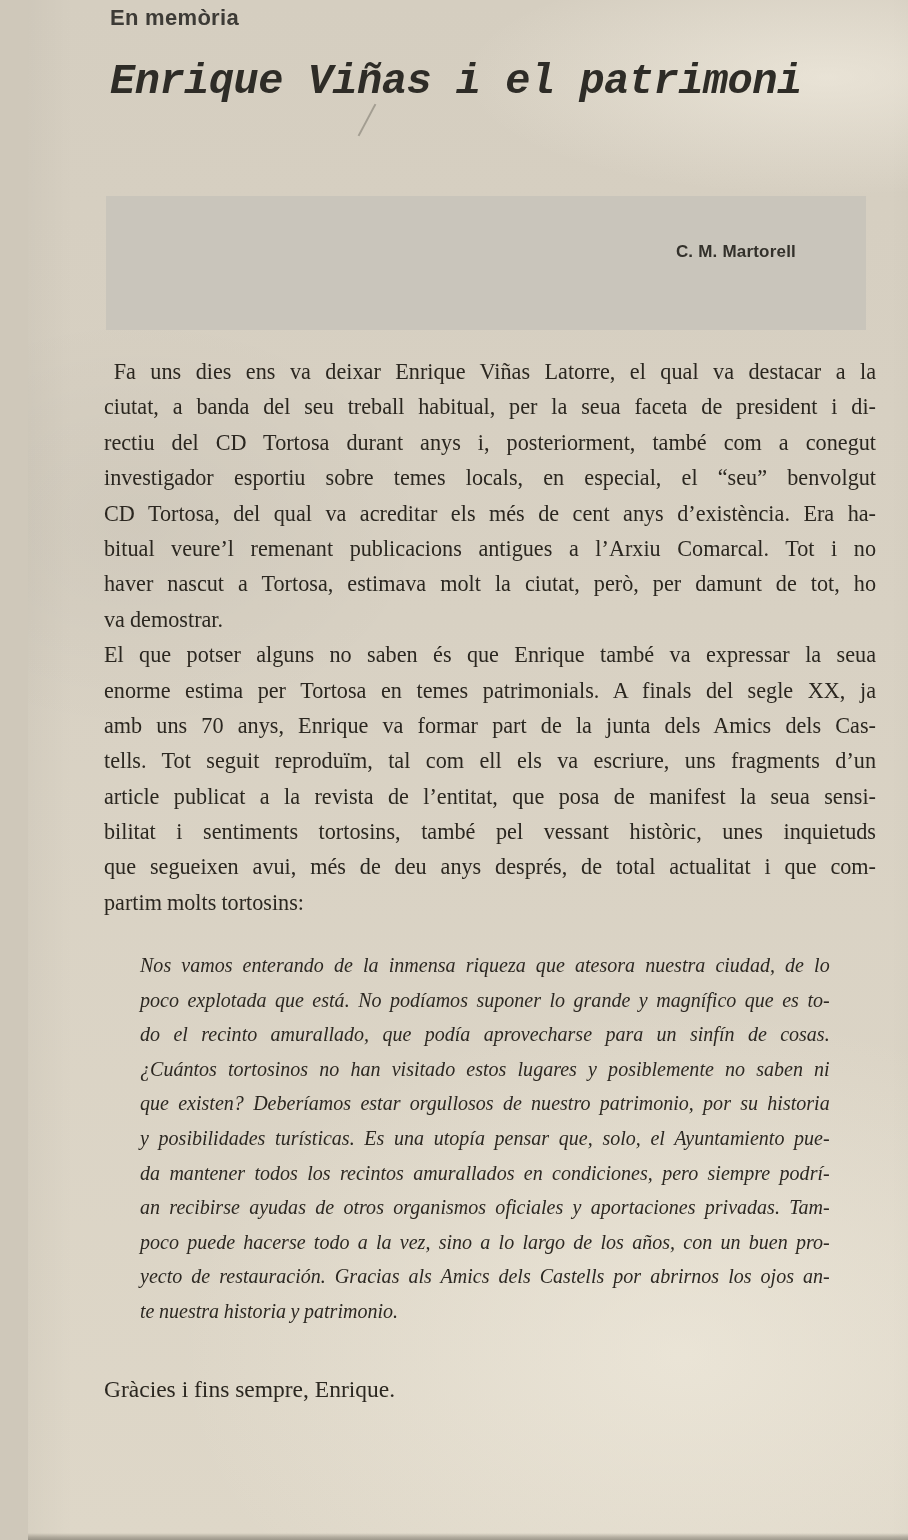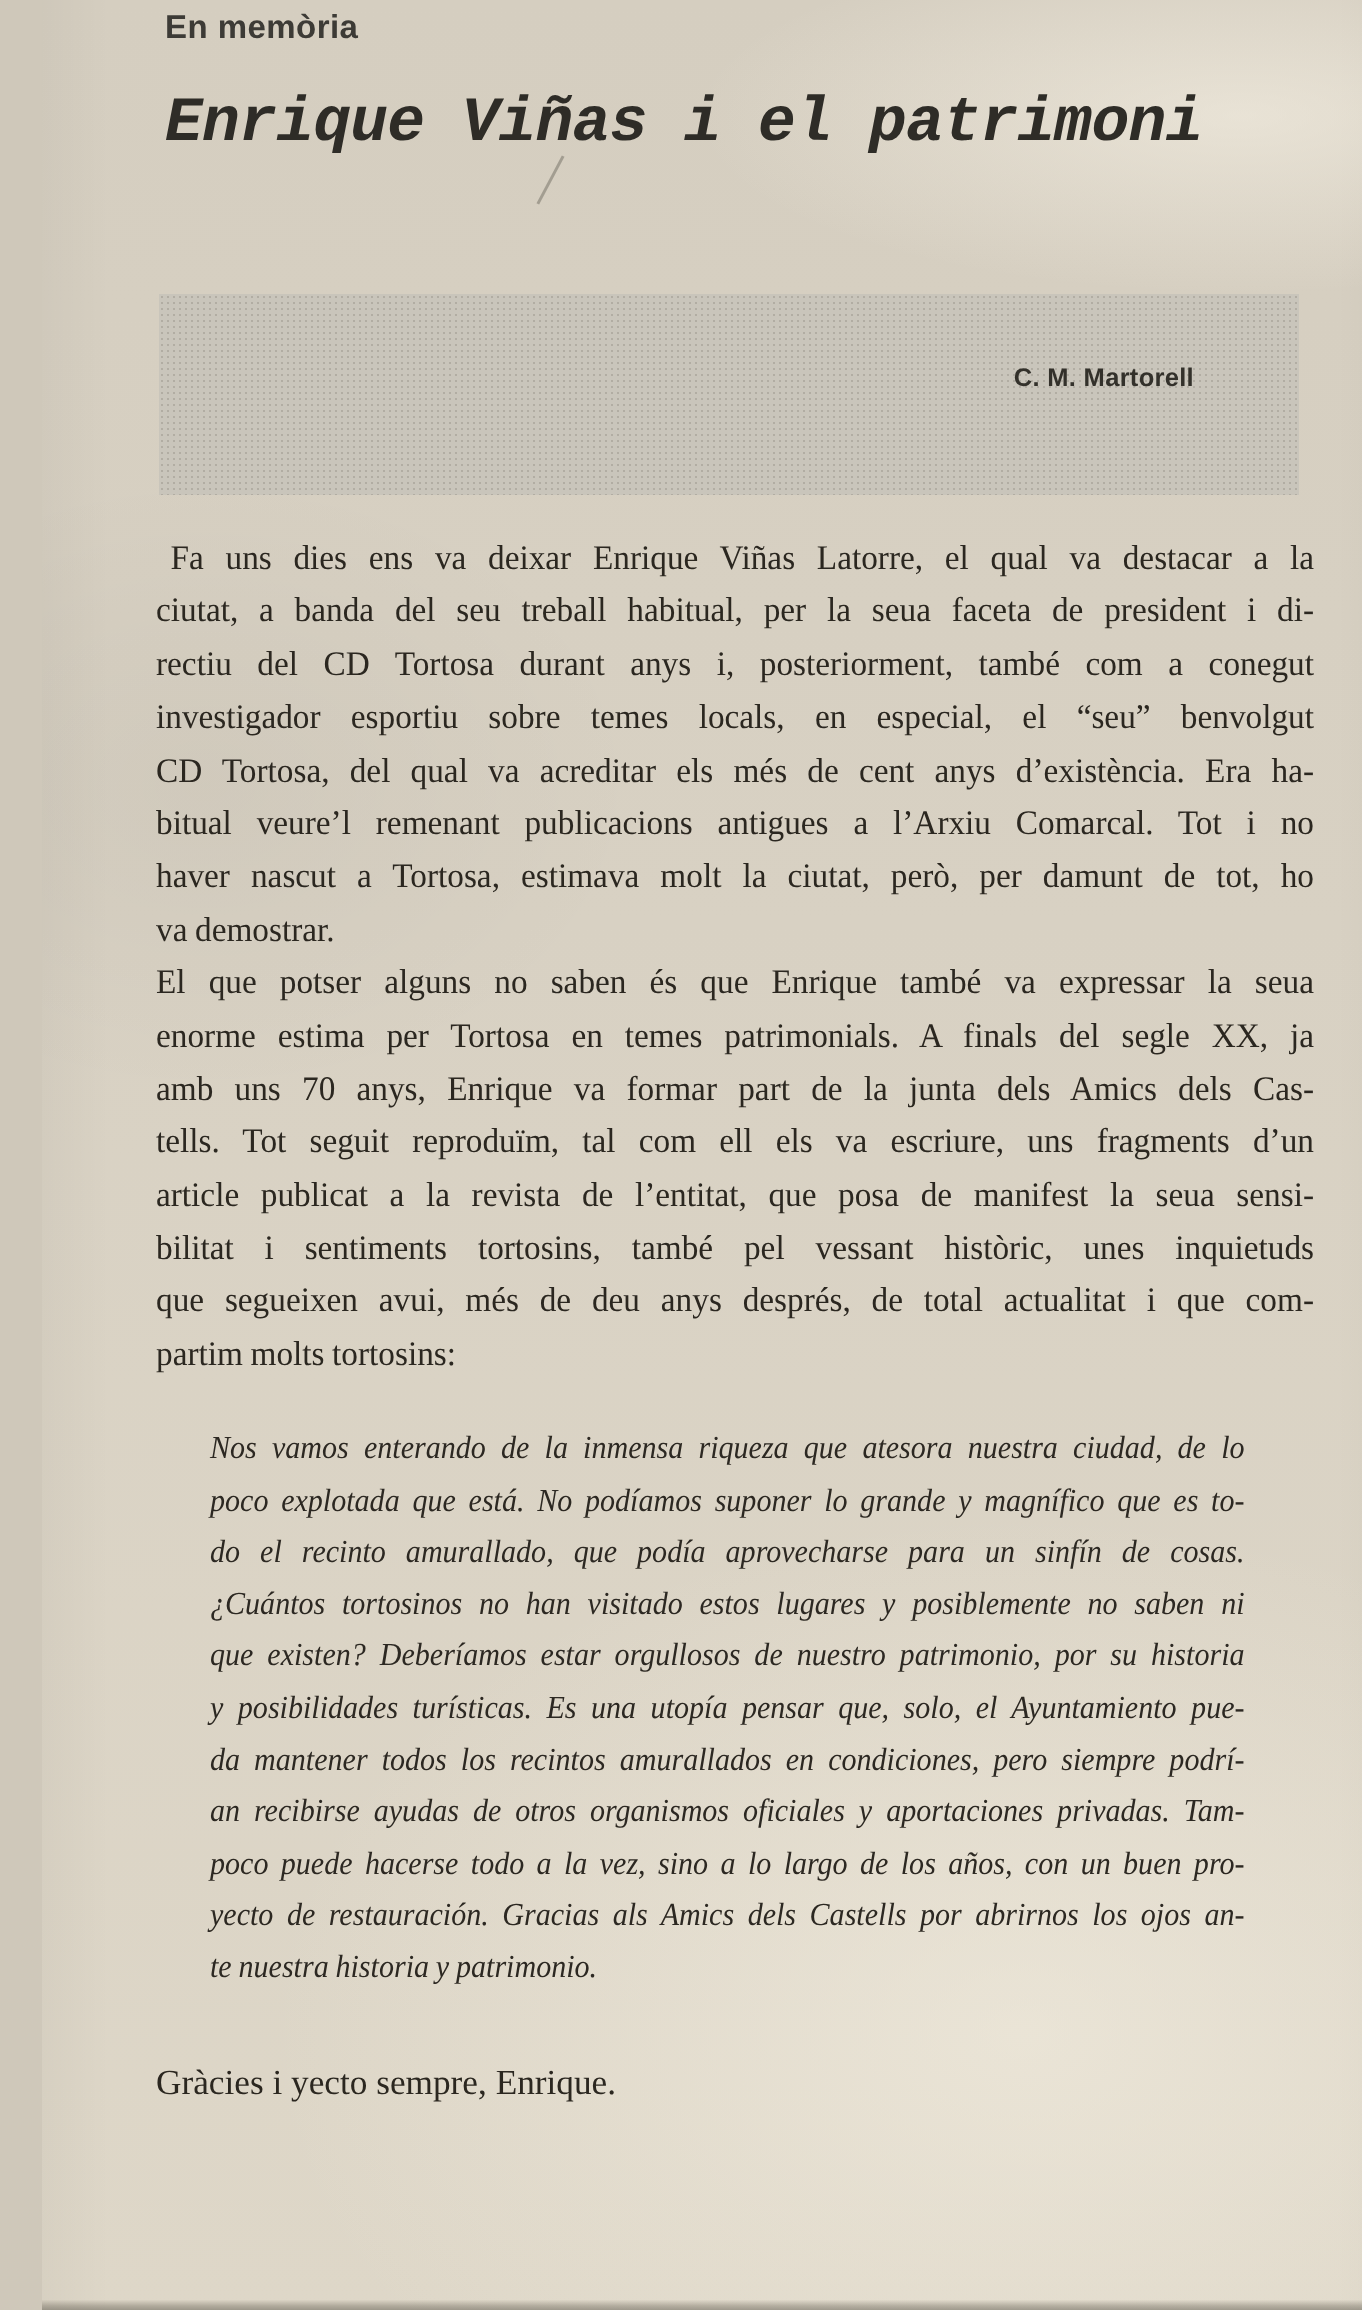--- a/index.html
+++ b/index.html
@@ -127,17 +127,17 @@
       <div class="tl">¿Cuántos tortosinos no han visitado estos lugares y posiblemente no saben ni</div>
       <div class="tl">que existen? Deberíamos estar orgullosos de nuestro patrimonio, por su historia</div>
       <div class="tl">y posibilidades turísticas. Es una utopía pensar que, solo, el Ayuntamiento pue-</div>
       <div class="tl">da mantener todos los recintos amurallados en condiciones, pero siempre podrí-</div>
       <div class="tl">an recibirse ayudas de otros organismos oficiales y aportaciones privadas. Tam-</div>
       <div class="tl">poco puede hacerse todo a la vez, sino a lo largo de los años, con un buen pro-</div>
       <div class="tl">yecto de restauración. Gracias als Amics dels Castells por abrirnos los ojos an-</div>
       <div class="tl">te nuestra historia y patrimonio.</div>
     </div>
 
-  <div class="closing">Gràcies i yecto sempre, Enrique.</div>
+  <div class="closing">Gràcies i fins sempre, Enrique.</div>
 
   <div class="scan-edge"></div>
 
 </div>
 
 </body></html>

